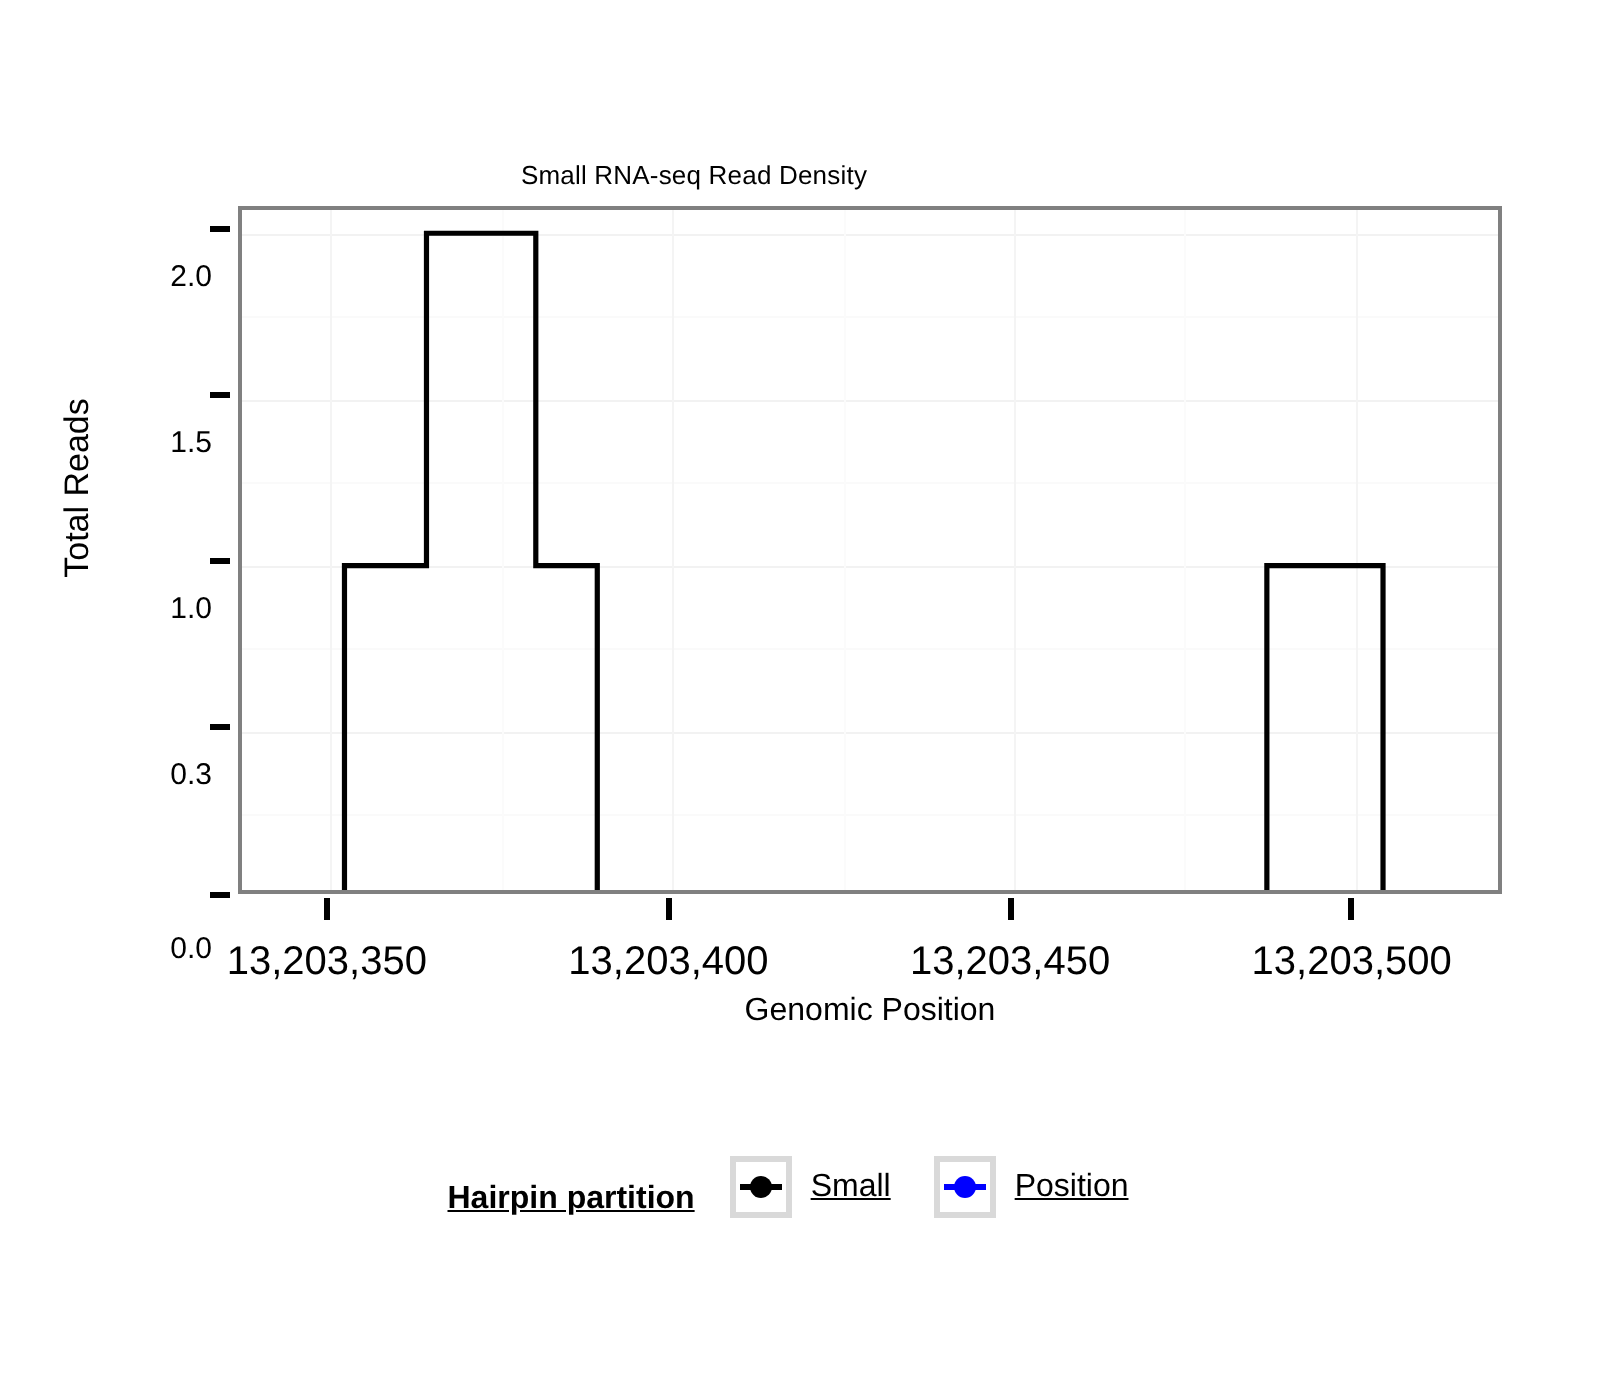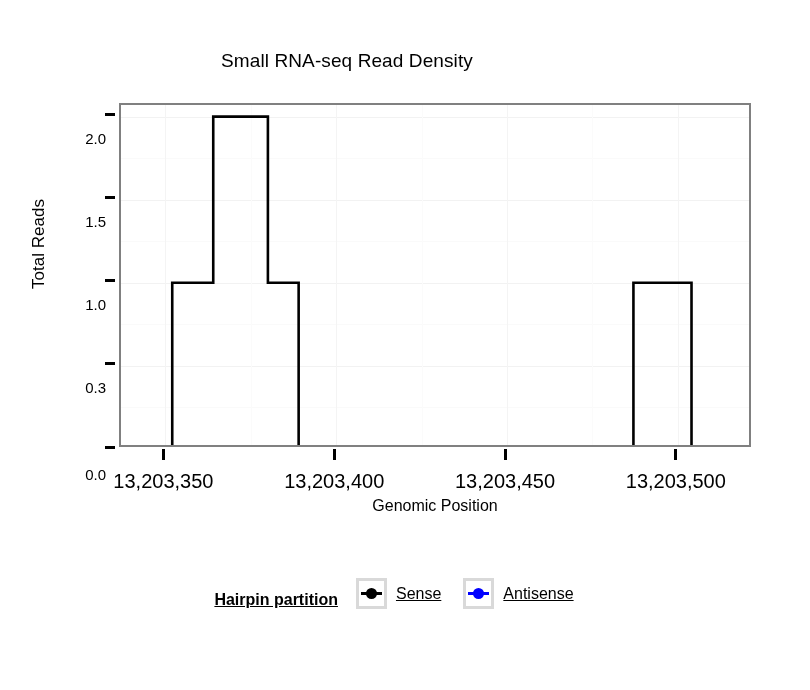--- a/index.html
+++ b/index.html
@@ -4,22 +4,22 @@
 <style>
   html,body{margin:0;padding:0;}
   body{
     width:810px;height:690px;background:#ffffff;
     font-family:"Liberation Sans", sans-serif;
     color:#000000;overflow:hidden;position:relative;
   }
   #stage{position:absolute;left:0;top:0;width:810px;height:690px;}
 
   .chart-title{
-    position:absolute;left:0;top:50px;width:694px;text-align:center;
-    font-size:19px;color:#000;letter-spacing:0.1px;
+    position:absolute;left:0;top:80px;width:694px;text-align:center;
+    font-size:13px;color:#000;letter-spacing:0.1px;
   }
 
   .y-axis-title{
     position:absolute;left:-31px;top:234px;width:140px;text-align:center;
     font-size:17px;transform:rotate(-90deg);transform-origin:50% 50%;
   }
   .x-axis-title{
     position:absolute;left:119px;top:497px;width:632px;text-align:center;
     font-size:16px;
   }
@@ -136,25 +136,25 @@
   <div class="x-axis-title">Genomic Position</div>
 
   <div class="legend">
     <span class="legend-title">Hairpin partition</span>
     <span id="legend-entries" style="display:flex;align-items:center;">
         <span class="legend-entry">
           <span class="legend-key">
             <span class="keyline" style="background: rgb(0, 0, 0);"></span>
             <span class="keydot" style="background: rgb(0, 0, 0);"></span>
           </span>
-          <span class="legend-label">Sense</span>
+          <span class="legend-label">Small</span>
         </span>
         <span class="legend-entry">
           <span class="legend-key">
             <span class="keyline" style="background: rgb(0, 0, 255);"></span>
             <span class="keydot" style="background: rgb(0, 0, 255);"></span>
           </span>
-          <span class="legend-label">Antisense</span>
+          <span class="legend-label">Position</span>
         </span>
       </span>
   </div>
 
 </div>
 
 </body></html>

